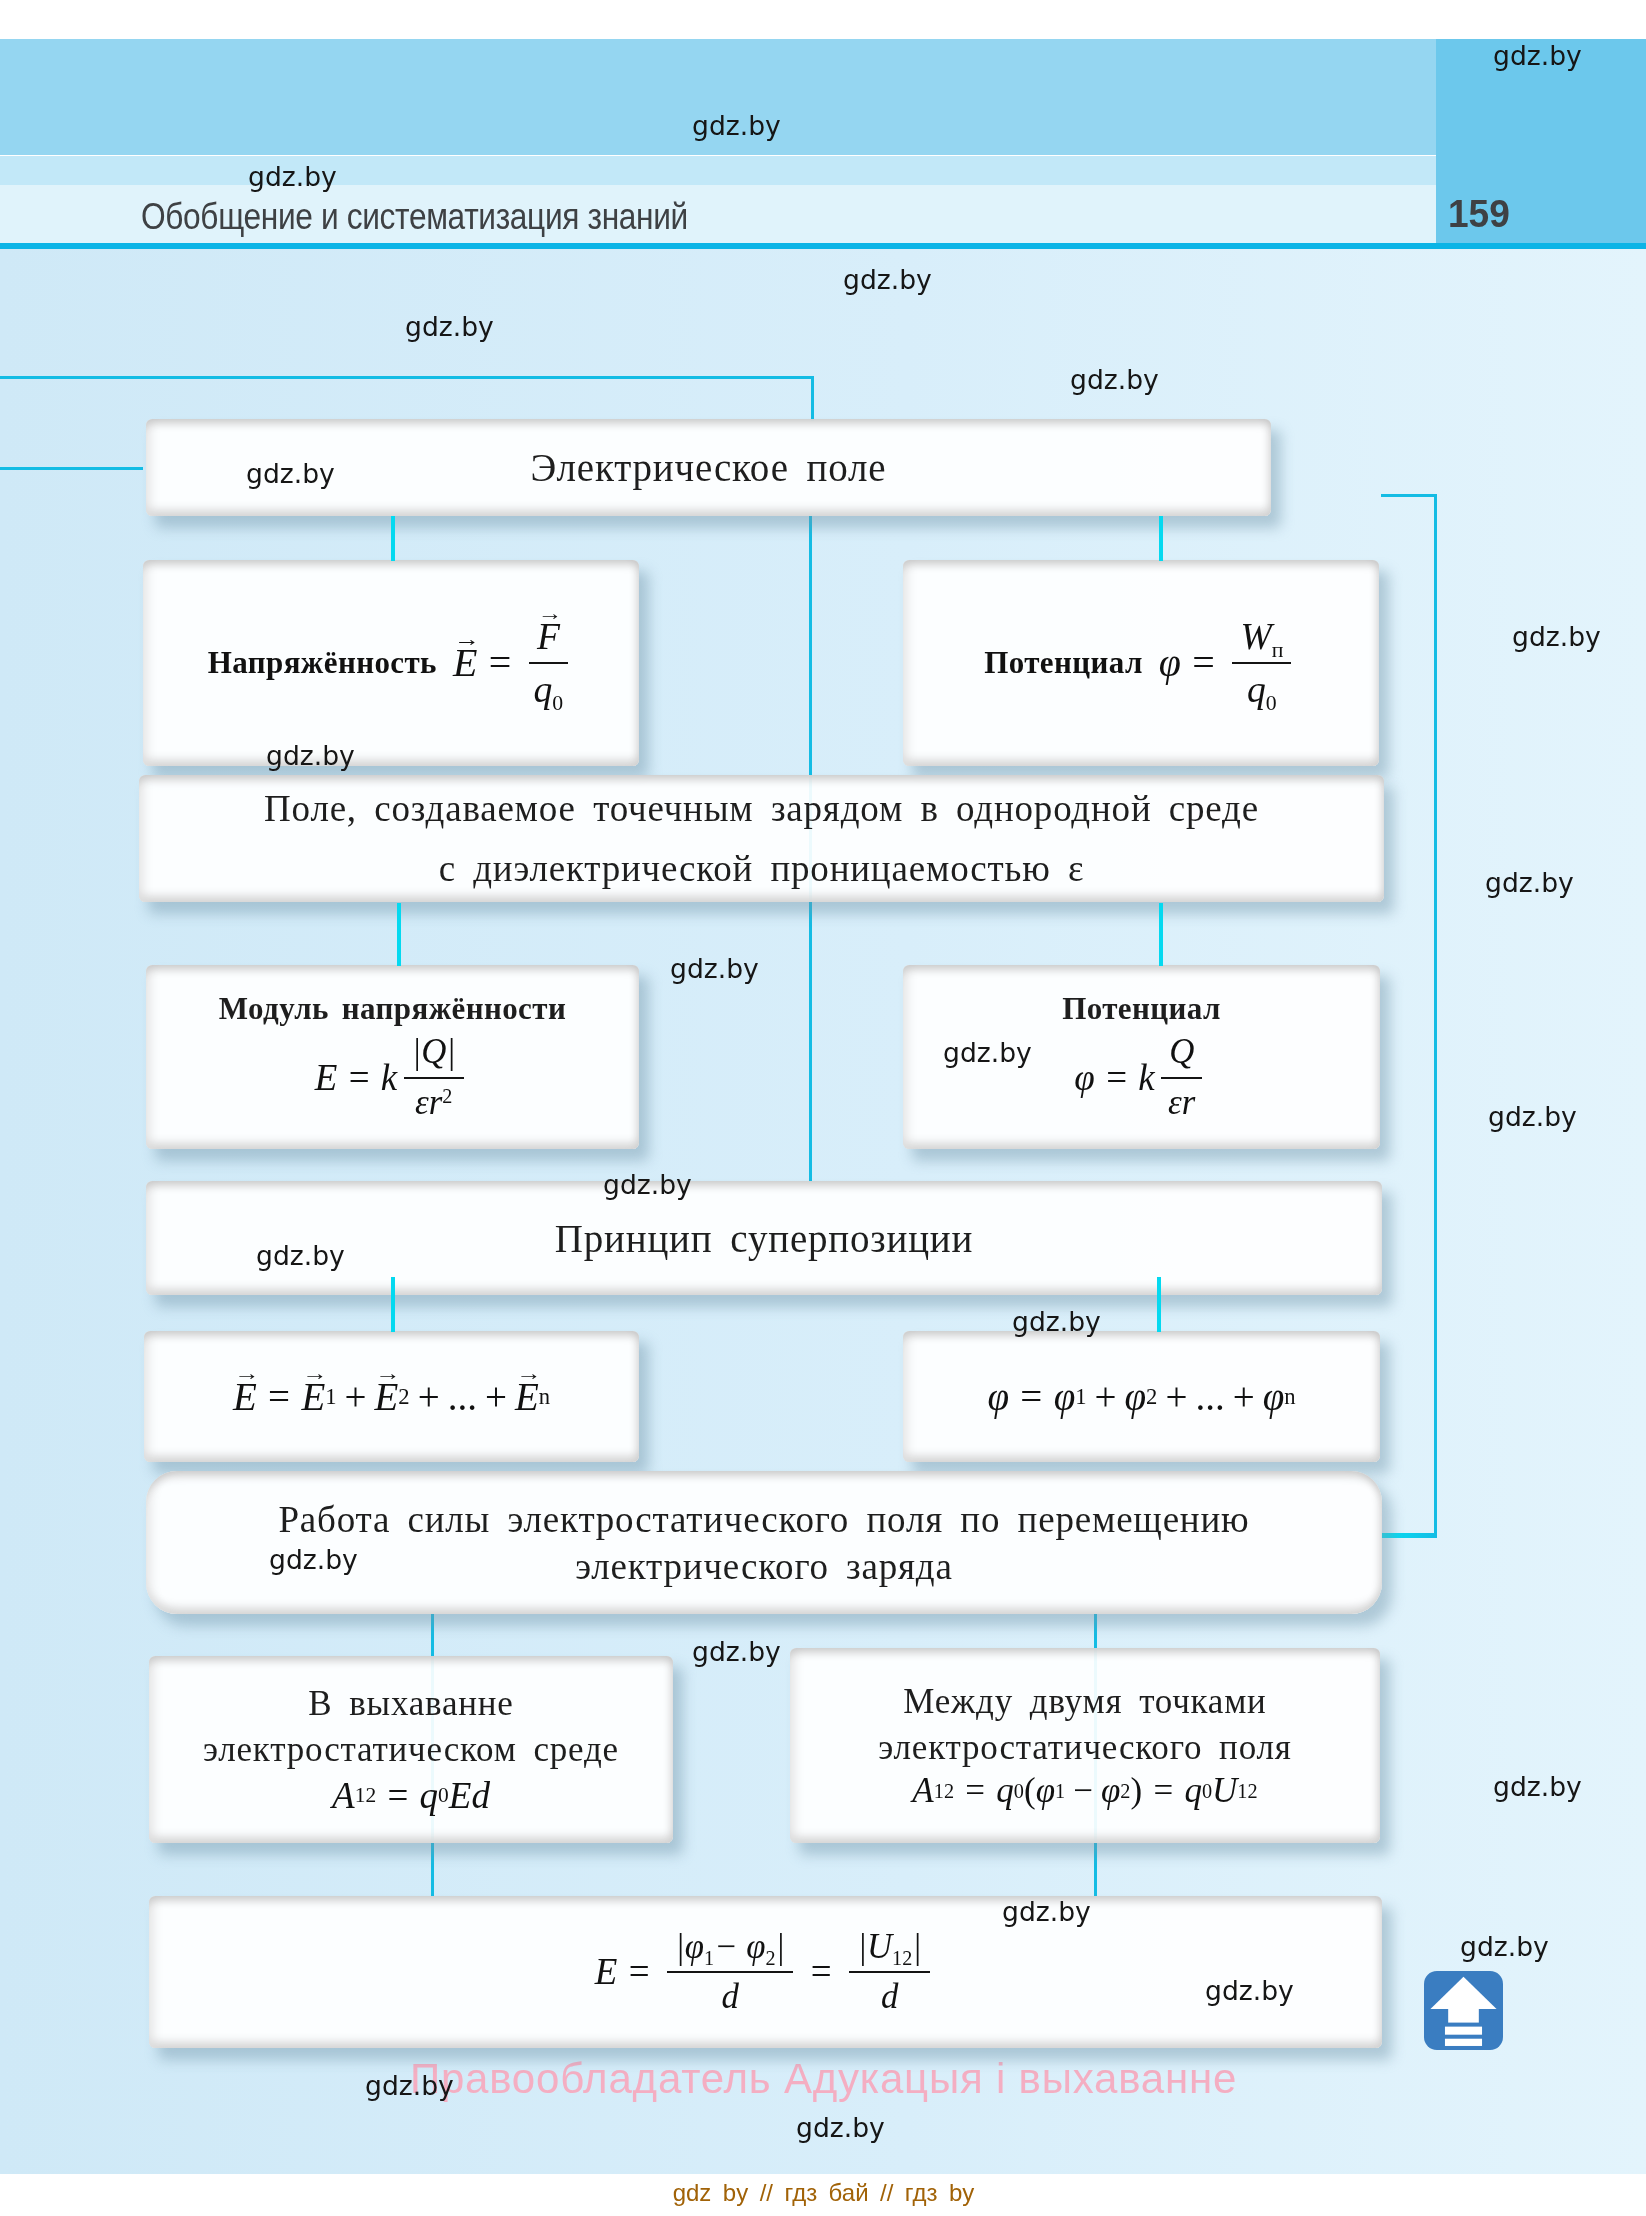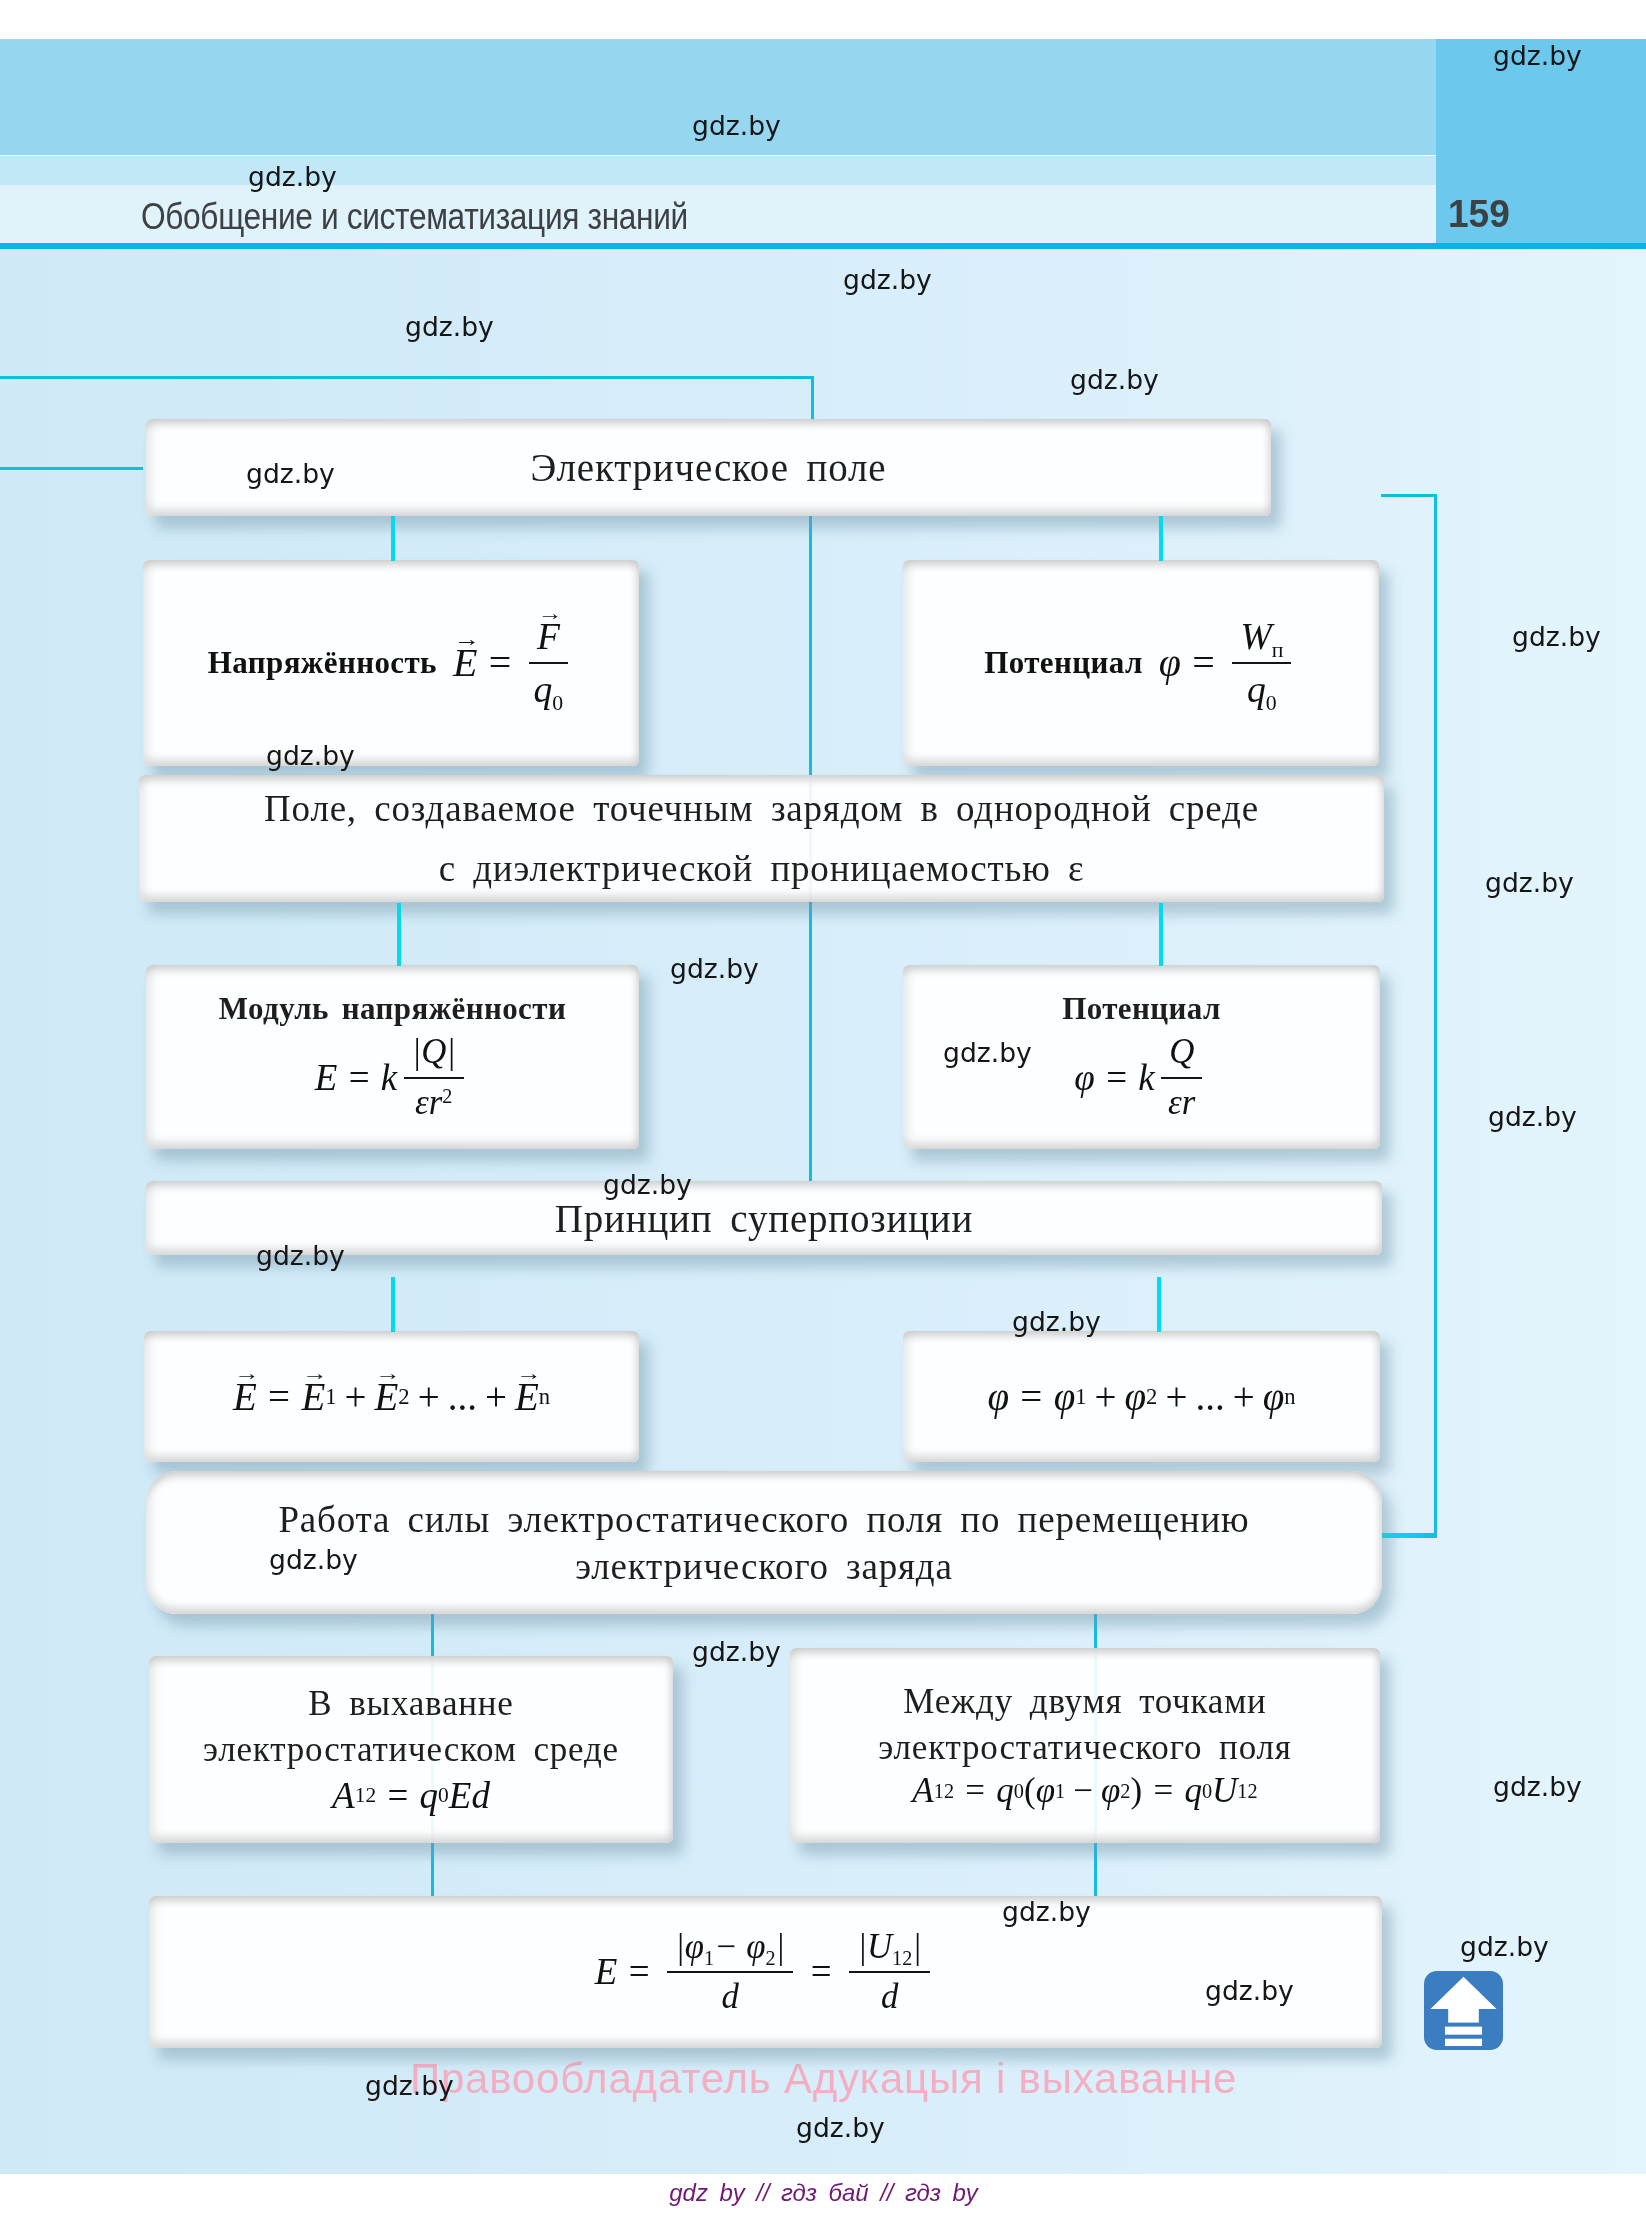--- a/index.html
+++ b/index.html
@@ -48,21 +48,21 @@
   .vec .ar{position:absolute;left:58%;top:-0.58em;transform:translateX(-50%) scaleX(1.25);
            font-size:.52em;font-style:normal;}
   .frac{display:inline-flex;flex-direction:column;align-items:center;vertical-align:middle;
         margin:0 6.4px;font-size:.94em;}
   .frac .num{display:block;padding:0 8px 4.8px;border-bottom:2.4px solid #141414;}
   .frac .den{display:block;padding-top:4px;}
   
   .pink{position:absolute;left:0;top:2055px;width:100%;text-align:center;
         font-size:42px;color:#f4aec2;letter-spacing:0.8px;}
   .links{position:absolute;left:0;top:2179px;width:100%;text-align:center;
-         font-size:24px;color:#701a75;word-spacing:4.8px;font-style:italic;}
+         font-size:24px;color:#a16207;word-spacing:4.8px;}
   .upicon{position:absolute;left:1424px;top:1971px;width:79px;height:79px;z-index:4;cursor:pointer;}
 </style>
 </head>
 <body>
 
 <div class="page">
 
 
   <div class="hdr-band" style="top:39px;height:116px;background:#95d6f1;"></div>
   <div class="hdr-band" style="top:156px;height:30px;background:#c2e8f8;"></div>
@@ -144,21 +144,21 @@
       <i>φ</i>
       <span class="eq">=</span>
       <i>k</i>
       <span class="frac">
         <span class="num"><i>Q</i></span>
         <span class="den"><i>εr</i></span>
       </span>
     </div>
   </div>
 
-  <div class="box" style="left:146px;top:1181px;width:1236px;height:74px;">
+  <div class="box" style="left:146px;top:1181px;width:1236px;height:114px;">
     <div class="bt" style="font-size:39px;">Принцип суперпозиции</div>
   </div>
 
   <div class="box" style="left:144px;top:1331px;width:495px;height:131px;">
     <div class="fx" style="font-size:39px;">
       <span class="vec"><span class="ar">→</span><i>E</i></span>
       <span class="eq">=</span>
       <span class="vec"><span class="ar">→</span><i>E</i></span>
         <sub>1</sub>
       <span class="sp">+</span>

